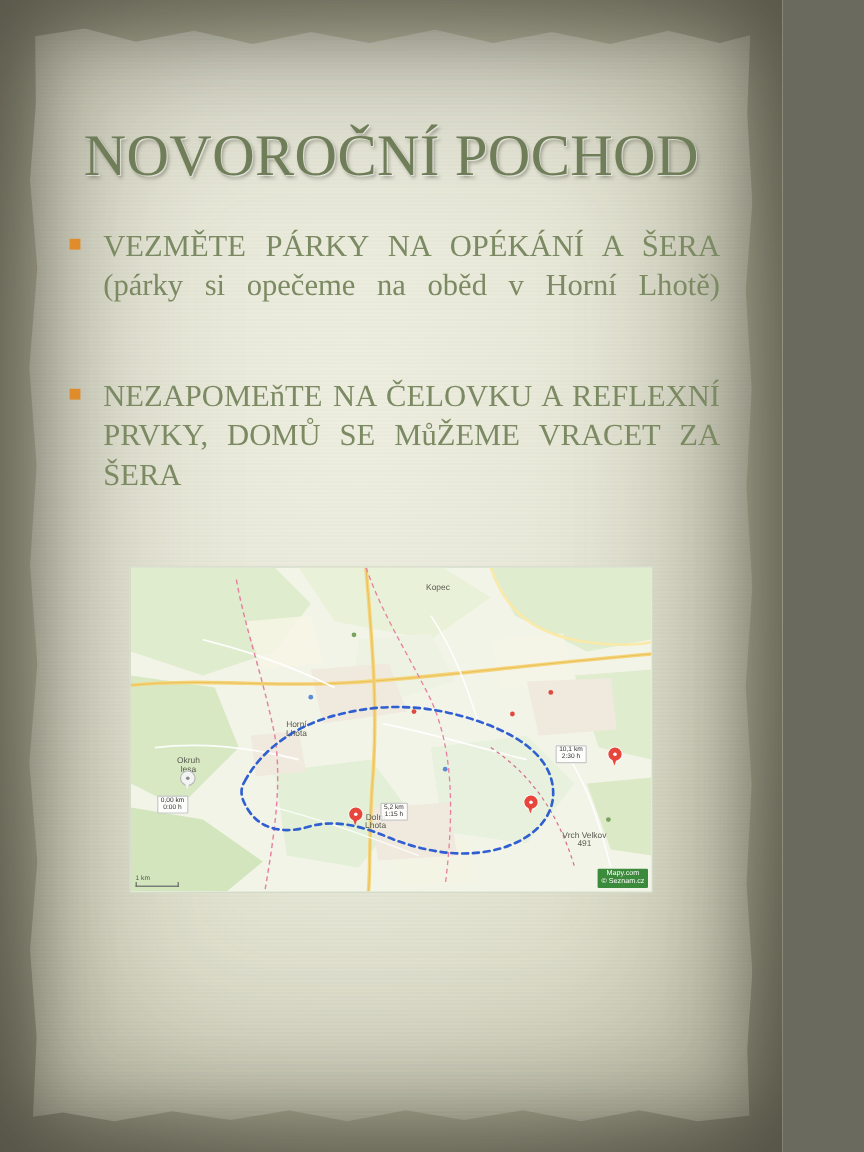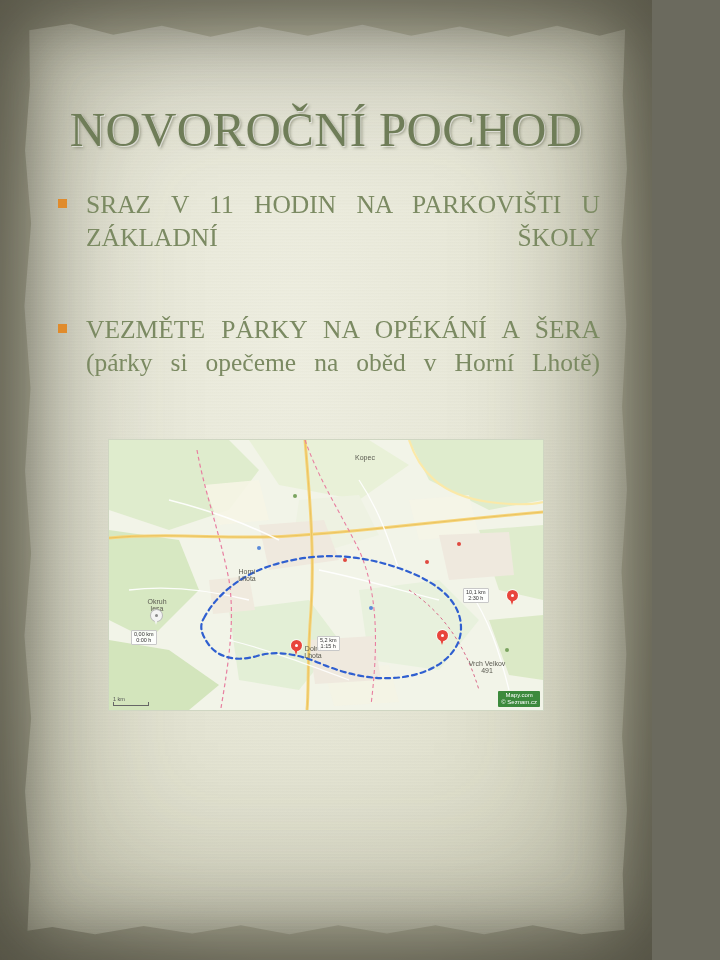--- a/index.html
+++ b/index.html
@@ -200,25 +200,25 @@
 
   <div class="content">
 
     <div class="title-block">
       <div class="title-line">NOVOROČNÍ POCHOD</div>
     </div>
 
     <ul class="bullets">
       <li class="bullet">
         <span class="sq"></span>
-        <span class="txt">SRAZ V 11 HODIN NA PARKOVIŠTI U ZÁKLADNÍ ŠKOLY</span>
+        <span class="txt">VEZMĚTE PÁRKY NA OPÉKÁNÍ A ŠERA (párky si opečeme na oběd v Horní Lhotě)</span>
       </li>
       <li class="bullet">
         <span class="sq"></span>
-        <span class="txt">VEZMĚTE PÁRKY NA OPÉKÁNÍ A ŠERA (párky si opečeme na oběd v Horní Lhotě)</span>
+        <span class="txt">NEZAPOMEňTE NA ČELOVKU A REFLEXNÍ PRVKY, DOMŮ SE MůŽEME VRACET ZA ŠERA</span>
       </li>
     </ul>
 
     <div class="map-wrap">
       <svg width="434" height="270" viewBox="0 0 434 270">
 
         <rect x="0" y="0" width="434" height="270" fill="#f2f4e8"></rect>
 
         <path d="M0,0 L120,0 L150,30 L120,70 L60,90 L0,70 Z" fill="#dfeccd"></path>
         <path d="M140,0 L260,0 L300,25 L250,60 L170,45 Z" fill="#e9f1d8"></path>

